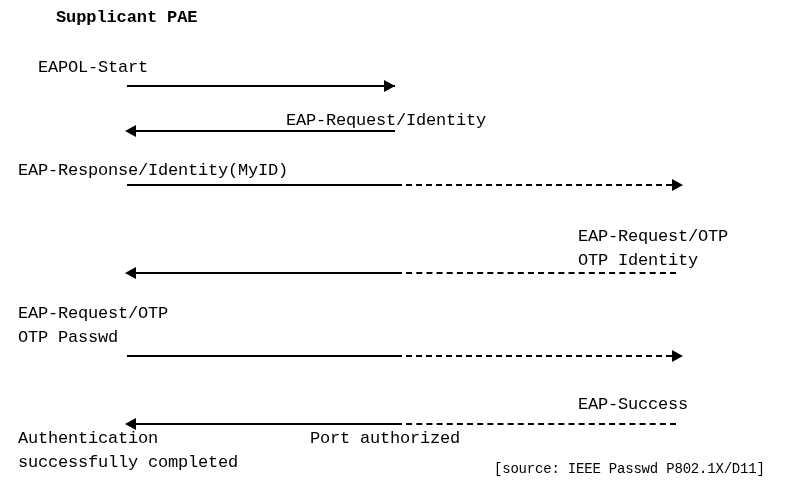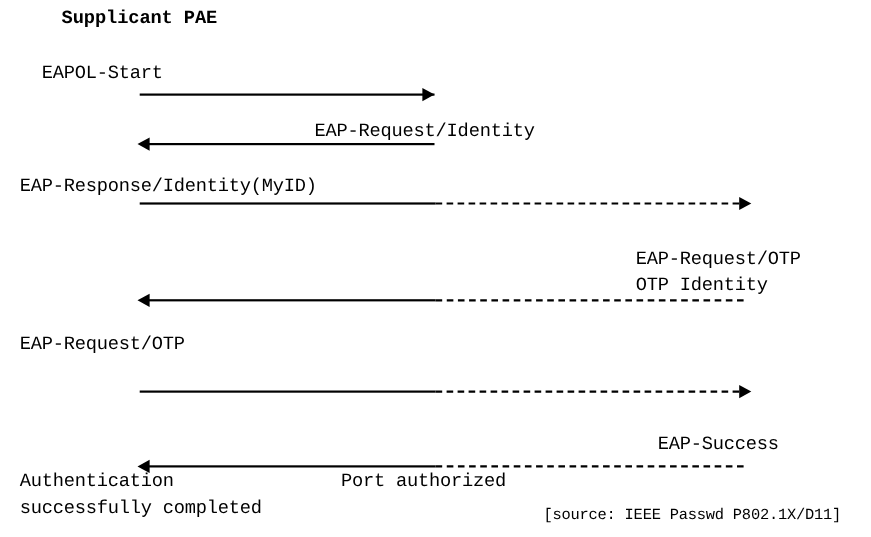--- a/index.html
+++ b/index.html
@@ -97,27 +97,28 @@
 
   <div class="msg-label" style="left:578px; top:226px;">EAP-Request/OTP</div>
   <div class="msg-label" style="left:578px; top:250px;">OTP Identity</div>
   <div class="arrow-row" style="left:0; top:267px; width:792px;">
     <div class="seg" style="left:130px; width:266px;"></div>
     <div class="seg dotted" style="left:396px; width:280px;"></div>
     <div class="head left" style="left:125px;"></div>
   </div>
 
   <div class="msg-label" style="left:18px; top:303px;">EAP-Request/OTP</div>
+  <div class="msg-label" style="left:18px; top:327px;">OTP Passwd</div>
   <div class="arrow-row" style="left:0; top:350px; width:792px;">
     <div class="seg" style="left:127px; width:269px;"></div>
     <div class="seg dotted" style="left:396px; width:276px;"></div>
     <div class="head right" style="left:672px;"></div>
   </div>
 
-  <div class="msg-label" style="left:578px; top:394px;margin-left:20px;">EAP-Success</div>
+  <div class="msg-label" style="left:578px; top:394px;">EAP-Success</div>
   <div class="arrow-row" style="left:0; top:418px; width:792px;">
     <div class="seg" style="left:130px; width:266px;"></div>
     <div class="seg dotted" style="left:396px; width:280px;"></div>
     <div class="head left" style="left:125px;"></div>
   </div>
 
   <div class="msg-label" style="left:310px; top:428px;text-align:center;">Port authorized</div>
   <div class="msg-label" style="left:18px; top:428px;">Authentication</div>
   <div class="msg-label" style="left:18px; top:452px;">successfully completed</div>
 

